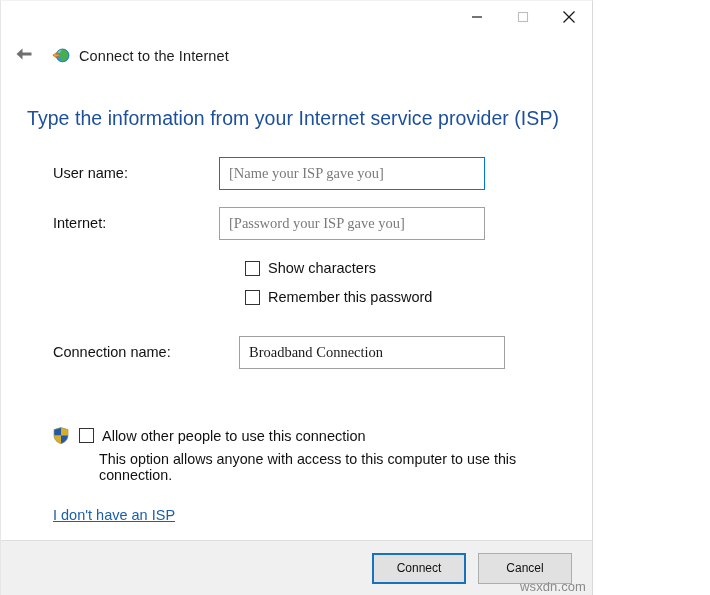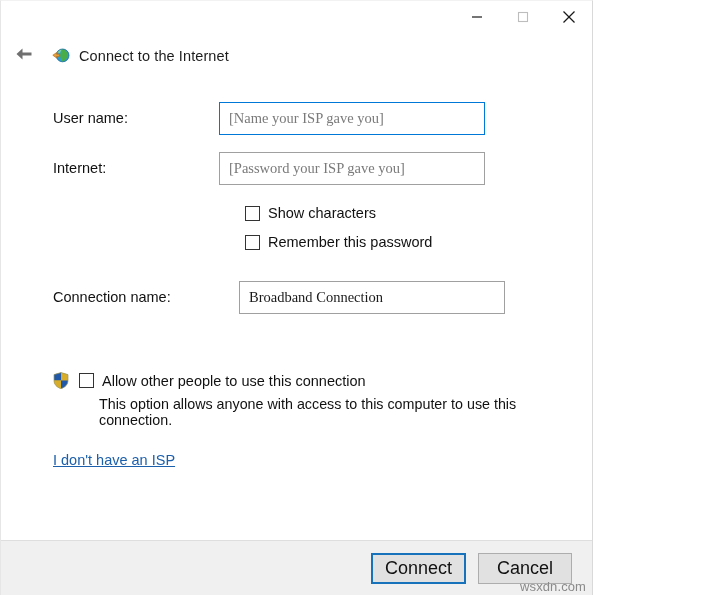--- a/index.html
+++ b/index.html
@@ -197,21 +197,21 @@
     display: flex;
     align-items: center;
     justify-content: flex-end;
     padding-right: 20px;
     position: relative;
   }
   .btn {
     height: 31px;
     min-width: 94px;
     font-family: "Liberation Sans", sans-serif;
-    font-size: 18px;
+    font-size: 12px;
     color: #111111;
     background: #e1e1e1;
     border: 1px solid #adadad;
     box-sizing: border-box;
     padding: 0 12px;
     margin-left: 12px;
     text-align: center;
   }
   .btn.default {
     border: 2px solid #1771bb;
@@ -273,20 +273,21 @@
         <circle cx="10.6" cy="8.4" r="6.4" fill="none" stroke="#1b6e9c" stroke-width="0.8"></circle>
         <path d="M0.8 8.2 L4.6 5.6 L4.6 7.2 L7.4 7.2 L7.4 9.4 L4.6 9.4 L4.6 11 Z" fill="#e8a13a"></path>
         <path d="M0.8 8.2 L4.6 5.6 L4.6 7.2 L7.4 7.2 L7.4 9.4 L4.6 9.4 L4.6 11 Z" fill="none" stroke="#b9701c" stroke-width="0.7"></path>
       </svg>
     </span>
     <span class="nav-title">Connect to the Internet</span>
   </div>
 
   <div class="content">
 
+    <h1 class="page-heading">Type the information from your Internet service provider (ISP)</h1>
 
     <div class="form">
 
       <div class="field-row">
         <span class="field-label">User name:</span>
         <input class="textbox focused" type="text" autofocus="" placeholder="[Name your ISP gave you]" style="">
       </div>
 
       <div class="field-row">
         <span class="field-label">Internet:</span>

